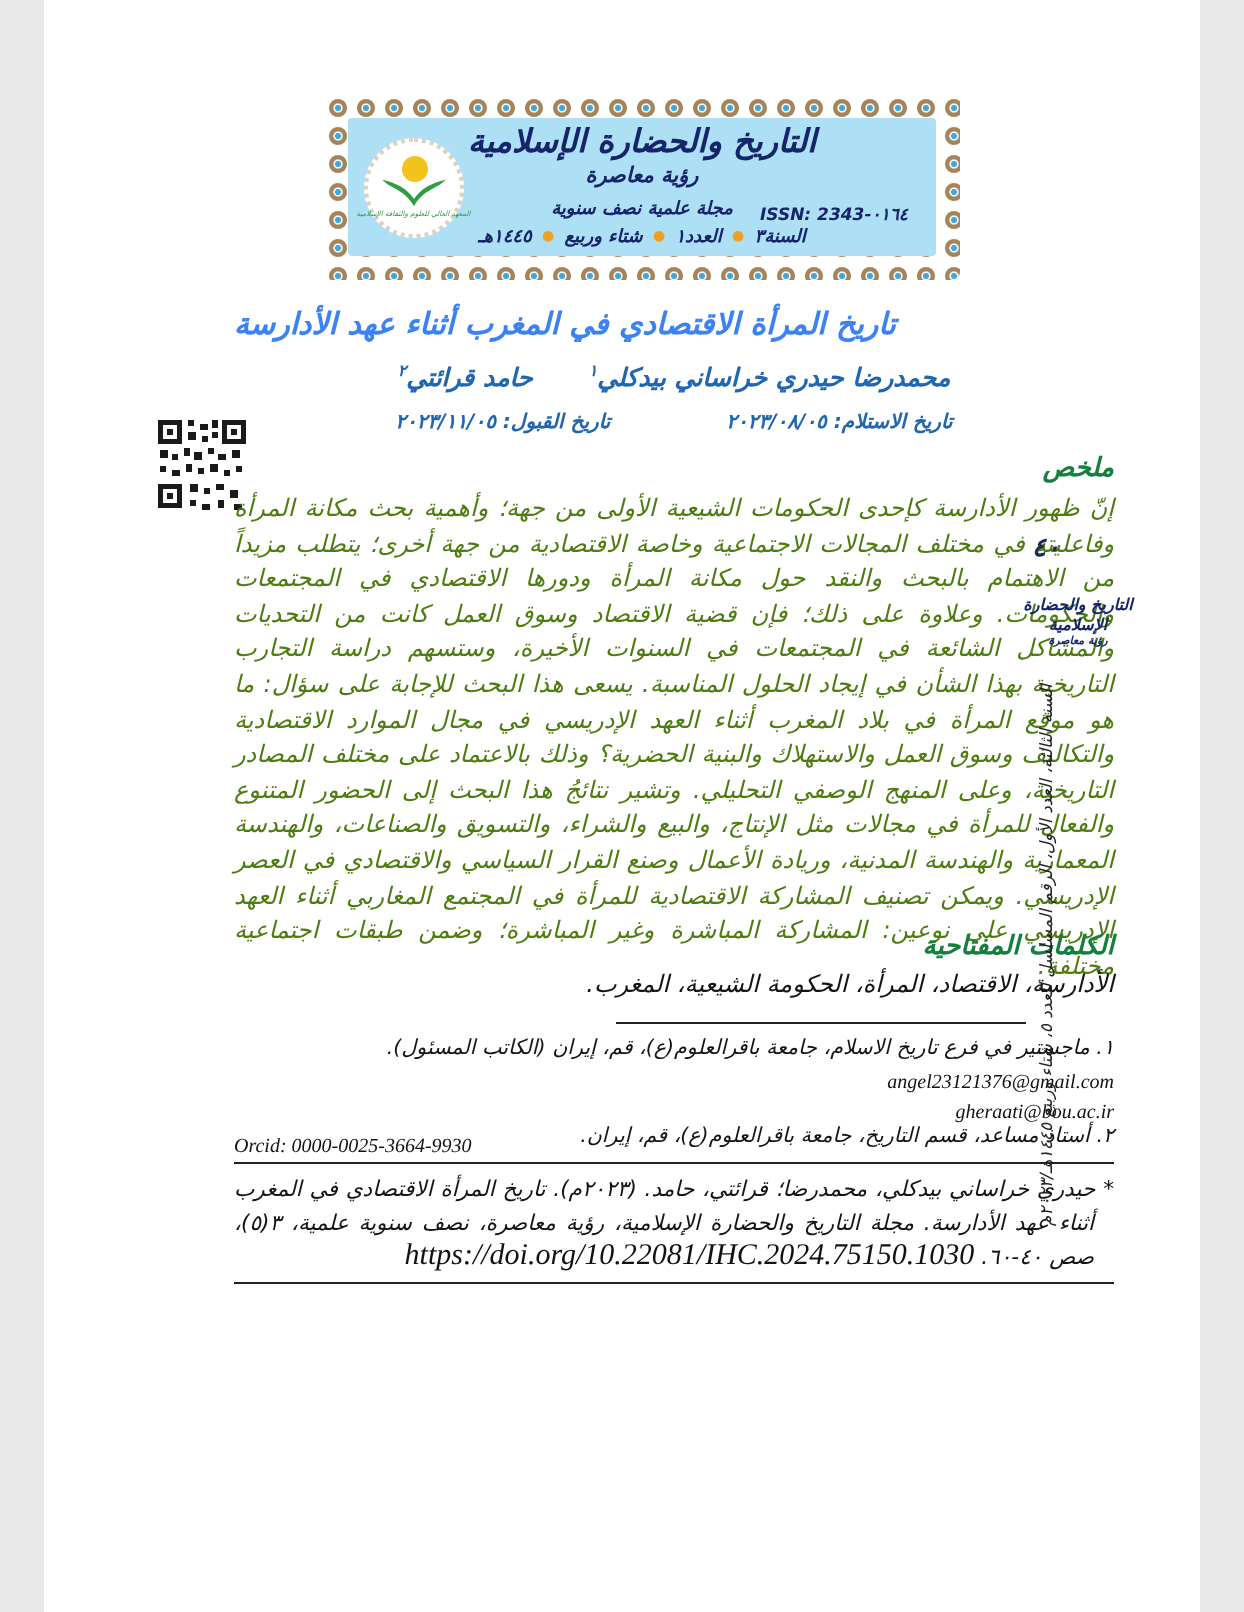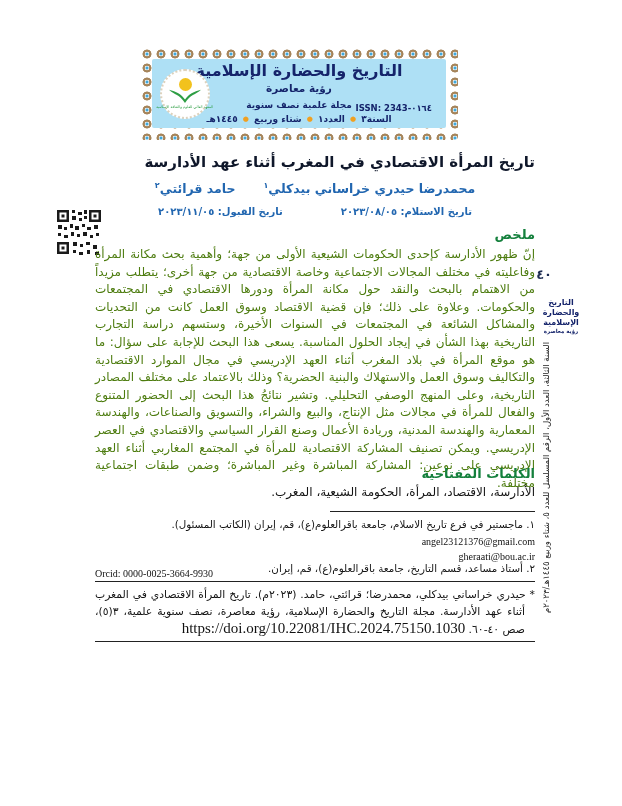--- a/index.html
+++ b/index.html
@@ -1,20 +1,20 @@
 <!DOCTYPE html>
 <html lang="ar"><head>
 <meta charset="utf-8">
 <style>
   * { margin:0; padding:0; box-sizing:border-box; }
   html,body { background:#e9e9e9; }
   .page {
-    position:relative; width:622px; height:806px; margin:0 auto;
+    position:relative; width:578px; height:806px; margin:0 auto;
     background:#ffffff; overflow:hidden;
-    font-family:"DejaVu Sans", sans-serif; color:#1a1a1a;
+    font-family:"DejaVu Sans", sans-serif; color:#1a1a1a;font-style:italic;
   }
 
   
   .banner-frame {
     position:absolute; left:140px; top:47px; width:318px; height:93px;
     padding:12px;
     background-color:#ffffff;
     background-image:
       radial-gradient(circle at 7px 7px, rgba(0,0,0,0) 2px, #a5845a 2.6px, #a5845a 4.2px, rgba(0,0,0,0) 4.8px),
       radial-gradient(circle at 7px 7px, #3fa8dc 1.3px, rgba(0,0,0,0) 1.8px);
@@ -45,22 +45,22 @@
     font-size:8.5px; font-weight:bold; color:#15246b; direction:ltr;
   }
 
   
   .qr { position:absolute; left:56px; top:204px; }
 
   
   .col { position:absolute; left:95px; width:440px; direction:rtl; }
 
   .article-title {
-    top:153px; text-align:right;
-    font-size:15px; font-weight:bold; color:#0f172a;
+    top:153px; text-align:left;
+    font-size:15px; font-weight:bold; color:#3b82f6;
   }
   .authors-row {
     top:181px; text-align:center;
     font-size:12.5px; font-weight:bold; color:#2166b0;
   }
   .authors-row .author { padding:0 14px; }
   .authors-row sup { font-size:8px; }
   .dates-row {
     top:206px; display:flex; justify-content:center; gap:58px;
     font-size:10px; font-weight:bold; color:#2166b0;

